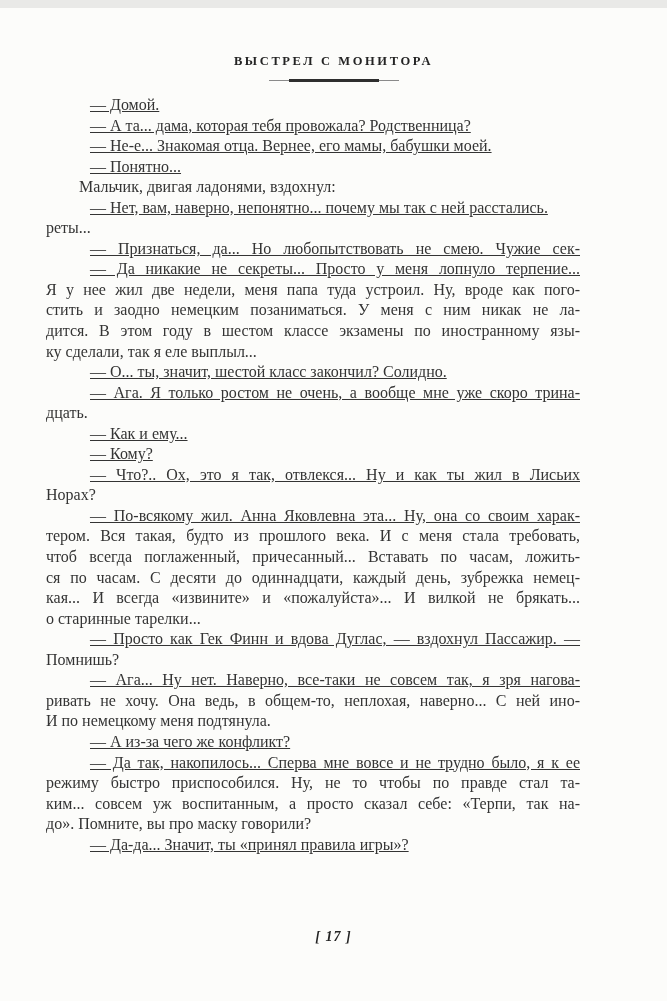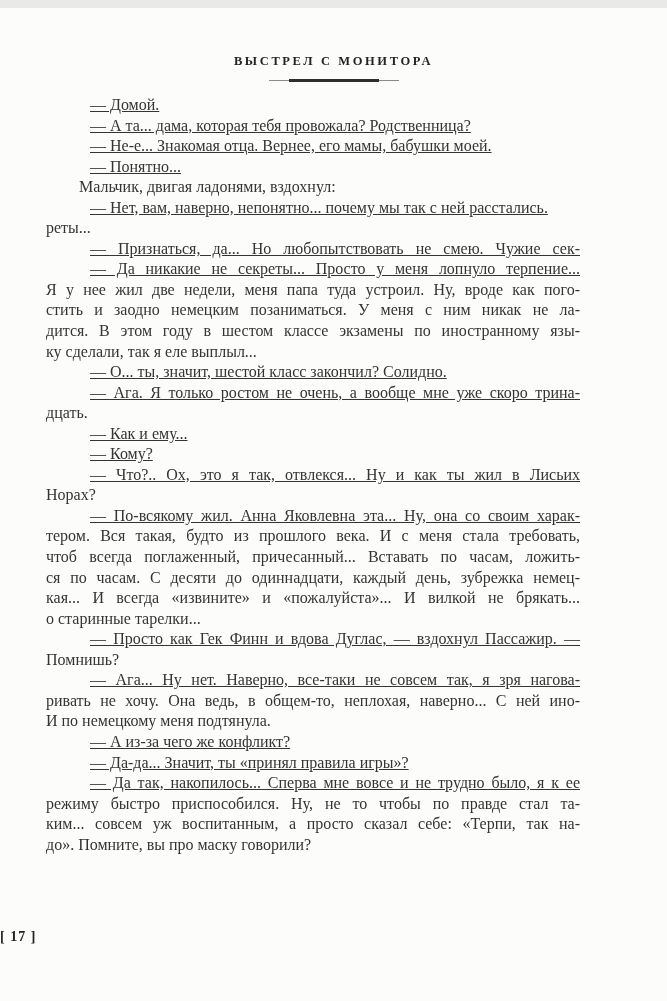--- a/index.html
+++ b/index.html
@@ -57,25 +57,26 @@
   p.para { margin: 0; padding: 0; }
   .line { display: block; text-align: left; }
   .line.just { text-align: justify; text-align-last: justify; }
   .line.first-d { text-indent: 44px; text-decoration: underline; }
   .line.first-n { text-indent: 33px; }
   .folio {
     position: absolute;
     top: 921px;
     left: 0;
     right: 0;
-    text-align: left;
+    text-align: center;
     font-weight: bold;
     font-size: 14px;
     letter-spacing: 1px;
     color: var(--text_heading, #242424);
+    font-style: italic;
   }
 </style>
 </head>
 <body>
 
 <div class="page" style="--background: #fcfcfa; --text_body: #343434; --text_heading: #242424; --rule_thin: #8a8a8a; --rule_thick: #2e2e2e;">
   <div class="running-head">ВЫСТРЕЛ С МОНИТОРА</div>
   <div class="ornament">
     <span class="thin"></span>
     <span class="thick"></span>
@@ -141,23 +142,23 @@
       </p>
       <p class="para">
         <span class="line just first-d">— Ага... Ну нет. Наверно, все-таки не совсем так, я зря нагова-</span>
         <span class="line just">ривать не хочу. Она ведь, в общем-то, неплохая, наверно... С ней ино-</span>
         <span class="line">И по немецкому меня подтянула.</span>
       </p>
       <p class="para">
         <span class="line first-d">— А из-за чего же конфликт?</span>
       </p>
       <p class="para">
-        <span class="line first-d">— Да-да... Значит, ты «принял правила игры»?</span>
-      </p>
-      <p class="para">
         <span class="line just first-d">— Да так, накопилось... Сперва мне вовсе и не трудно было, я к ее</span>
         <span class="line just">режиму быстро приспособился. Ну, не то чтобы по правде стал та-</span>
         <span class="line just">ким... совсем уж воспитанным, а просто сказал себе: «Терпи, так на-</span>
         <span class="line">до». Помните, вы про маску говорили?</span>
+      </p>
+      <p class="para">
+        <span class="line first-d">— Да-да... Значит, ты «принял правила игры»?</span>
       </p>
     </div>
   <div class="folio">[ 17 ]</div>
 </div>
 
 </body></html>

